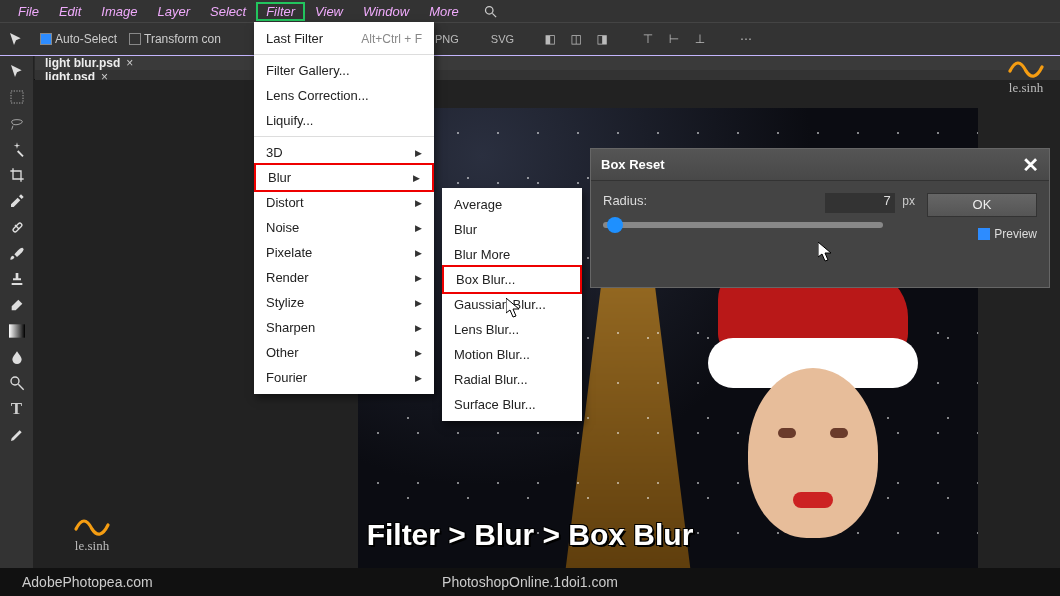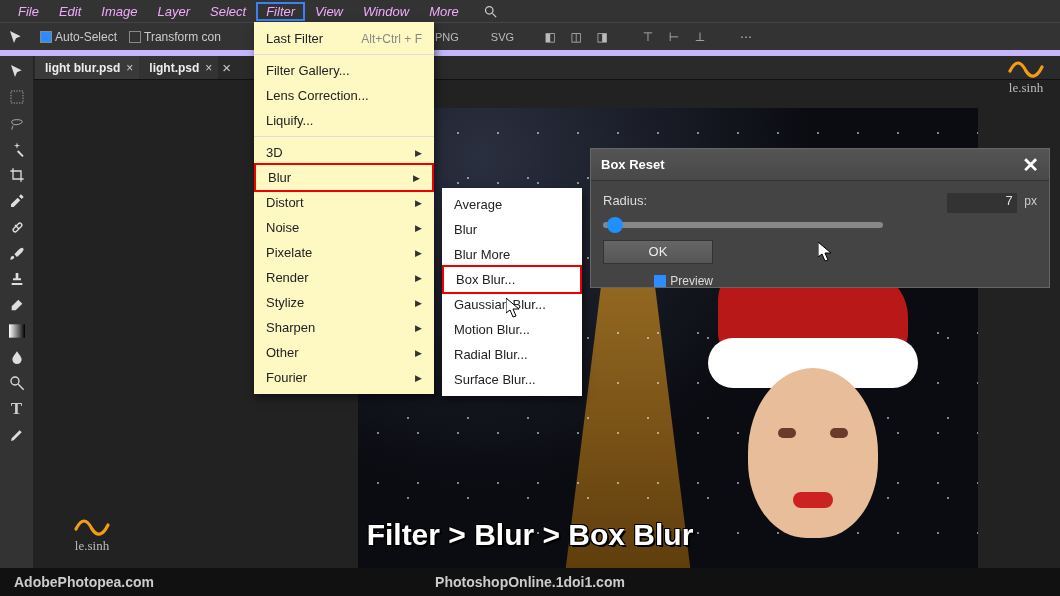--- a/index.html
+++ b/index.html
@@ -1,75 +1,75 @@
 <!DOCTYPE html>
 <html><head>
 <meta charset="utf-8">
 <style>
 * { margin: 0; padding: 0; box-sizing: border-box; font-family: "Segoe UI", Arial, sans-serif; }
 body { width: 1060px; height: 596px; overflow: hidden; background: #333; position: relative; color: #ddd; font-size: 13px; }
 .menubar { height: 22px; background: #333; display: flex; align-items: center; padding-left: 8px; }
 .menubar .item { padding: 2px 10px; cursor: default; color: #f0abfc; font-style: italic; }
-.menubar .highlight { border: 2px solid #3b82f6; padding: 0 8px; }
+.menubar .highlight { border: 2px solid #22c55e; padding: 0 8px; }
 .menubar .search-icon { margin-left: 4px; }
-.toolbar { height: 34px; background: #333; border-bottom: 6px solid #c4b5fd; border-top: 1px solid #444; display: flex; align-items: center; padding-left: 4px; gap: 6px; font-size: 12px; }
+.toolbar { height: 34px; background: #333; border-bottom: 1px solid #c4b5fd; border-top: 1px solid #444; display: flex; align-items: center; padding-left: 4px; gap: 6px; font-size: 12px; }
 .toolbar .chk { width: 12px; height: 12px; display: inline-block; border: 1px solid #888; margin-right: 3px; }
 .toolbar .chk.checked { background: #2d8cff; }
 .toolbar .lbl { margin-right: 6px; color: #ccc; display: inline-flex; align-items: center; }
 .toolbar .ic { width: 20px; height: 20px; display: inline-flex; align-items: center; justify-content: center; color: #bbb; }
-.tabbar { height: 24px; background: #2a2a2a; border-bottom: 1px solid #111; display: flex; align-items: stretch; padding-left: 35px; }
+.tabbar { height: 24px; background: #2a2a2a; border-bottom: 1px solid #111; display: flex; align-items: stretch; padding-left: 35px; flex-direction: column; }
 .tabbar .tab { display: inline-flex; align-items: center; padding: 0 6px 0 10px; background: #333; color: #eee; font-weight: bold; font-size: 12px; }
 .tabbar .tab.active { background: #3a3a3a; }
 .tabbar .closex { margin-left: 6px; font-weight: normal; color: #ccc; cursor: default; }
 .ltools { position: absolute; left: 0; top: 56px; width: 34px; bottom: 0; background: #333; border-right: 1px solid #222; display: flex; flex-direction: column; align-items: center; padding-top: 2px; }
 .ltools .t { width: 28px; height: 24px; display: flex; align-items: center; justify-content: center; color: #ccc; margin: 1px 0; }
 .btool { position:absolute; left:4px; top:28px; width: 24px; height: 24px; display:flex; align-items: center; justify-content:center; color:#ccc; }
 .canvas { position: absolute; left: 34px; top: 80px; right: 0; bottom: 0; background: #222; }
 .image { position: absolute; left: 324px; top: 28px; width: 620px; height: 480px; background: #111; overflow: hidden; }
 .sky { position: absolute; inset: 0; background: radial-gradient(circle at 20% 10%, #2a2f3f 0%, #0b0c12 50%), linear-gradient(#0c1022,#000); }
 .tower { position: absolute; left: 160px; bottom: -10px; width: 220px; height: 440px; background: linear-gradient(#aa7a2a,#5a3a0b); clip-path: polygon(45% 0, 55% 0, 80% 100%, 20% 100%); filter: blur(1px); }
 .snow { position:absolute; inset:0; background-image: radial-gradient(#fff 1px, transparent 1px), radial-gradient(#fff 1px, transparent 1px); background-size: 40px 50px, 60px 80px; background-position: 0 0, 20px 30px; opacity: .5; }
 .person { position: absolute; right: 40px; bottom: -10px; width: 260px; height: 350px; }
 .hat { position: absolute; top: 0; left: 40px; width: 190px; height: 120px; background: #b91818; border-radius: 60% 80% 40% 40%; }
 .hatfur { position: absolute; top: 90px; left: 30px; width: 210px; height: 50px; background: #fff; border-radius: 40px; }
 .face { position: absolute; top: 120px; left: 70px; width: 130px; height: 170px; background: #e7bd9a; border-radius: 50% 50% 45% 45%; }
 .eye { position:absolute; top:60px; width: 18px; height: 10px; background: #6a3b2b; border-radius: 10px; }
 .eye.l { left: 30px; } .eye.r { right: 30px; }
 .lips { position:absolute; bottom: 30px; left: 45px; width: 40px; height: 16px; background: #c22; border-radius: 10px; }
 .hair { position:absolute; top:130px; left:50px; width: 180px; height: 200px; background: #3b2a1d; border-radius: 40% 50% 30% 30%; z-index:-1; }
-.dropdown1 { position: absolute; left: 254px; top: 22px; width: 180px; background: #fef9c3; color: #222; z-index: 5; padding: 4px 0; box-shadow: 2px 4px 8px rgba(0,0,0,.5); }
+.dropdown1 { position: absolute; left: 254px; top: 22px; width: 180px; background: #ffffff; color: #222; z-index: 5; padding: 4px 0; box-shadow: 2px 4px 8px rgba(0,0,0,.5); }
 .dropdown1 .row { display: flex; justify-content: space-between; align-items: center; padding: 5px 12px; font-size: 13px; }
 .dropdown1 .sep { border-top: 1px solid #ddd; margin: 3px 0; }
 .dropdown1 .arrow::after { content: "▶"; font-size: 9px; color: #333; }
 .dropdown1 .sc { color: #888; font-size: 12px; }
 .dropdown1 .hl { border: 2px solid #e00; margin: -2px 0; }
 .dropdown2 { position: absolute; left: 442px; top: 188px; width: 140px; background: #fff; color: #222; z-index: 6; padding: 4px 0; box-shadow: 2px 4px 8px rgba(0,0,0,.5); }
 .dropdown2 .row { padding: 5px 12px; font-size: 13px; }
 .dropdown2 .hl { border: 2px solid #e00; margin: -2px 0; }
 .dialog { position: absolute; left: 590px; top: 148px; width: 460px; height: 140px; background: #444; border: 1px solid #666; z-index: 10; }
 .dialog .tb { height: 32px; display: flex; justify-content: space-between; align-items: center; padding: 0 10px; background: linear-gradient(#555,#484848); border-bottom: 1px solid #333; }
 .dialog .tb .ttl { font-weight: bold; color: #fff; }
 .dialog .tb .cx { font-size: 20px; color: #fff; font-weight: bold; cursor: default; }
-.dialog .body { display: flex; padding: 12px; gap: 12px; flex-direction: column; }
+.dialog .body { display: flex; padding: 12px; gap: 12px; }
 .dialog .left { flex: 1; }
 .dialog .lbl2 { color: #ddd; font-size: 13px; margin-bottom: 4px; display: inline-block; }
 .dialog .val { width: 70px; height: 20px; background: #333; color: #ddd; text-align: right; padding-right: 4px; display: inline-block; }
 .dialog .unit { color: #ccc; font-size: 12px; margin-left: 4px; }
 .dialog .slider { margin-top: 10px; height: 6px; background: #888; border-radius: 3px; position: relative; width: 280px; }
 .dialog .thumb { width: 16px; height: 16px; background: #1e90ff; border-radius: 50%; position: absolute; top: -5px; left: 4px; }
 .dialog .btns { width: 110px; display: flex; flex-direction: column; gap: 6px; }
 .dialog .btn { height: 24px; background: linear-gradient(#666,#555); border: 1px solid #333; color: #eee; text-align: center; line-height: 22px; font-size: 13px; }
 .dialog .pv { display: flex; align-items: center; gap: 4px; font-size: 12px; margin-top: 4px; justify-content: flex-end; }
 .dialog .pv .cb { width: 12px; height: 12px; background: #2d8cff; display: inline-block; }
 .watermark { position: absolute; right: 14px; top: 54px; z-index: 20; text-align: center; }
 .wm-sw { width: 40px; height: 26px; display: block; margin: 0 auto; }
 .wm-t { font-size: 13px; color: #bbb; font-family: cursive; }
 .wm2 { position:absolute; left: 72px; bottom: 42px; text-align:center; z-index: 4; }
 .caption { position: absolute; left: 50%; bottom: 44px; transform: translateX(-50%); color: #fff; font-size: 30px; font-weight: bold; text-shadow: 2px 2px 0 #000, -1px -1px 0 #000, 1px -1px 0 #000, -1px 1px 0 #000; z-index: 30; white-space: nowrap; }
-.footer { position: absolute; left: 0; right: 0; bottom: 0; height: 28px; background: #111; display: flex; align-items: center; padding: 0 14px; color: #ccc; font-size: 14px; font-weight: bold; z-index: 40; }
+.footer { position: absolute; left: 0; right: 0; bottom: 0; height: 28px; background: #111; display: flex; align-items: center; padding: 0 22px; color: #ccc; font-size: 14px; font-weight: normal; z-index: 40; }
 .footer .mid { position: absolute; left: 50%; transform: translateX(-50%); }
 .cur { position: absolute; z-index: 50; pointer-events: none; }
 svg { display:block; }
 </style>
 </head>
 <body>
 
 <div class="menubar">
   <span class="item">File</span>
   <span class="item">Edit</span>
@@ -288,20 +288,21 @@
       <span>Fourier</span>
     </div>
 </div>
 
 <div class="dropdown2">
   <div class="row">Average</div>
   <div class="row">Blur</div>
   <div class="row">Blur More</div>
   <div class="row hl">Box Blur...</div>
   <div class="row">Gaussian Blur...</div>
+  <div class="row">Lens Blur...</div>
   <div class="row">Motion Blur...</div>
   <div class="row">Radial Blur...</div>
   <div class="row">Surface Blur...</div>
 </div>
 
 <div class="dialog">
   <div class="tb">
     <span class="ttl">Box Reset</span>
     <span class="cx">✕</span>
   </div>

